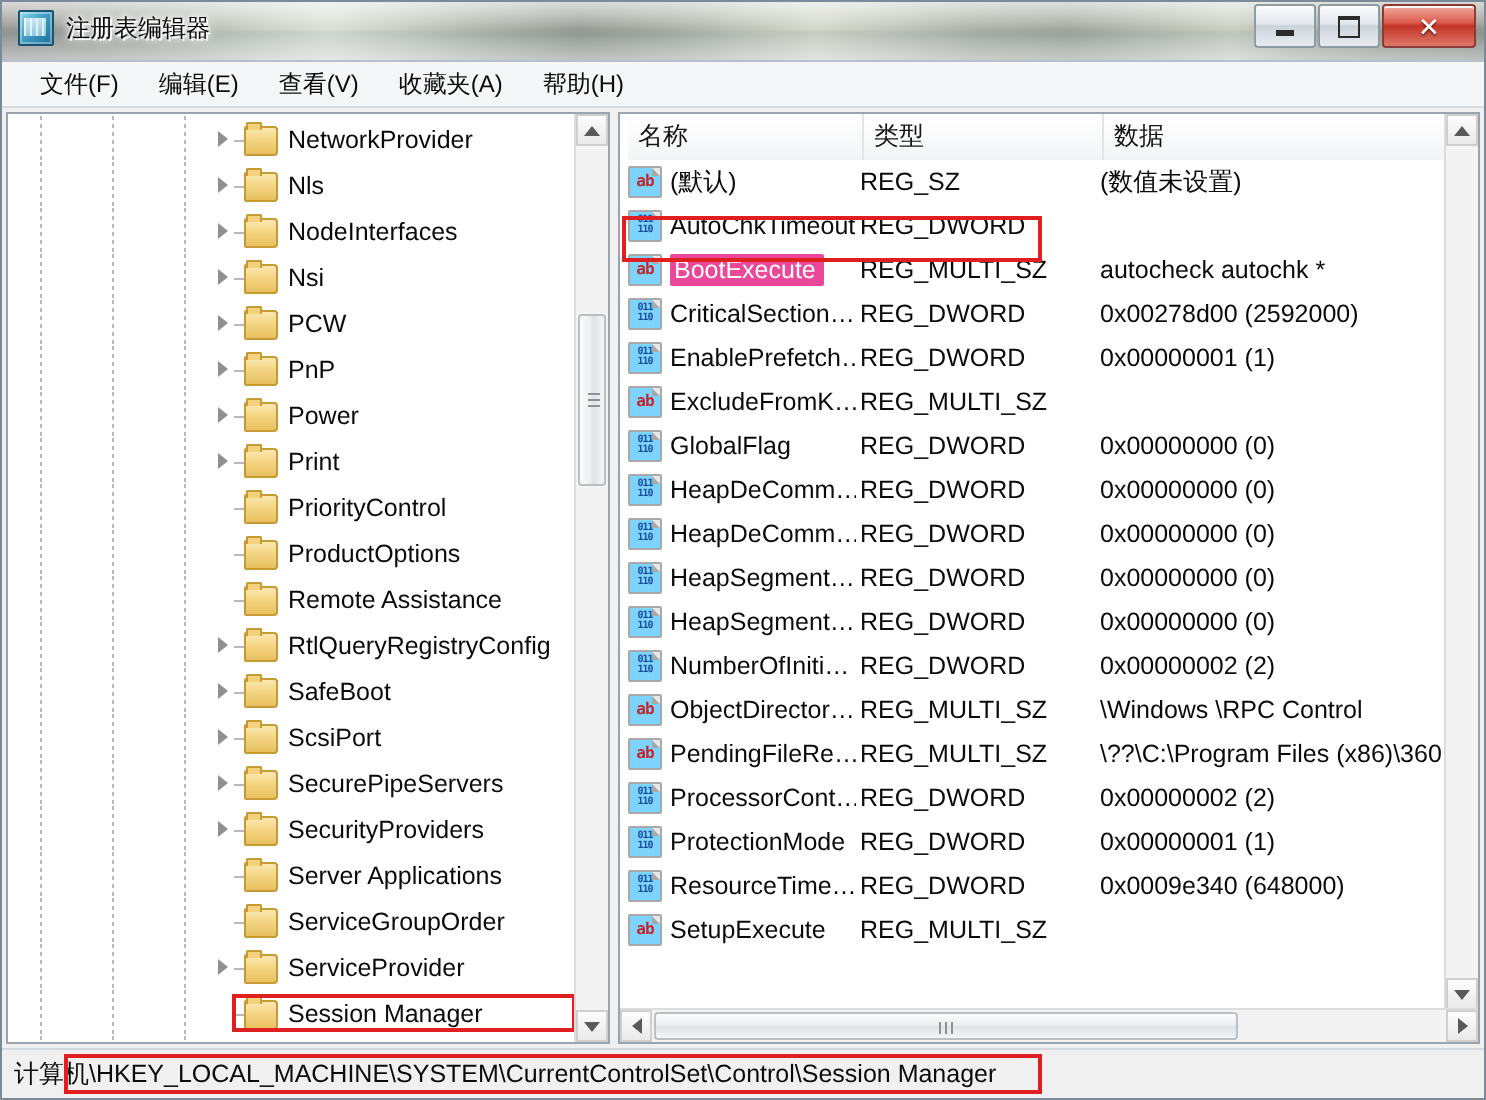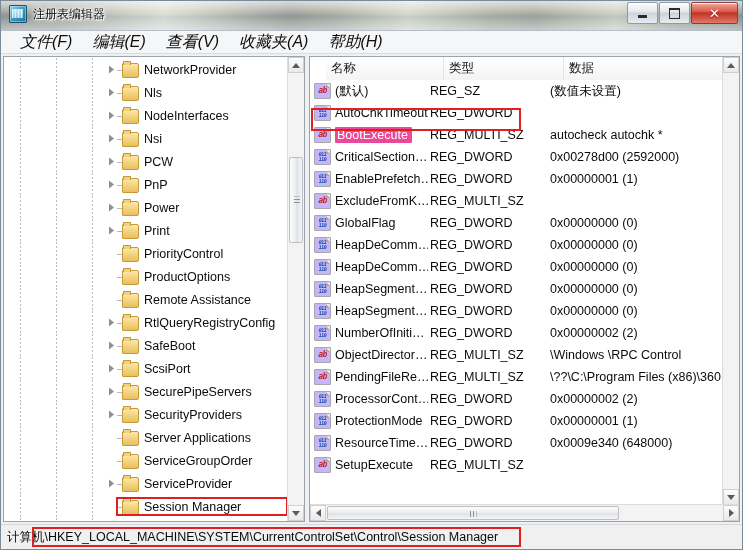--- a/index.html
+++ b/index.html
@@ -69,21 +69,21 @@
   .wb .max-glyph{display:block;width:9px;height:8px;border:1px solid #2b2b2b;border-top-width:2px;background:transparent;}
 
   
   .menubar{
     height:22px;flex:0 0 22px;
     background:#f5f6f7;
     border-bottom:1px solid #d9dde1;
     display:flex;align-items:center;padding-left:10px;gap:2px;
   }
   .menu-item{
-    padding:2px 9px;font-size:16px;color:#0c0c0c;cursor:default;white-space:nowrap;border-radius:2px;font-style:italic;
+    padding:2px 9px;font-size:12px;color:#0c0c0c;cursor:default;white-space:nowrap;border-radius:2px;
   }
 
   
   .content{flex:1 1 auto;display:flex;min-height:0;background:#f0f0f0;padding:0;}
   .pane{background:#fff;border:1px solid #9aa4ad;box-sizing:border-box;position:relative;overflow:hidden;}
   .tree-pane{width:302px;flex:0 0 302px;margin:2px 0 2px 2px;}
   .splitter{width:4px;flex:0 0 4px;background:#f0f0f0;cursor:col-resize;}
   .list-pane{flex:1 1 auto;margin:2px 2px 2px 0;}
 
   
@@ -176,39 +176,39 @@
     border:1px solid #bcbfc4;border-radius:2px;box-sizing:border-box;
   }
   .hthumb .grip{
     position:absolute;top:4px;left:50%;transform:translateX(-50%);
     width:7px;height:6px;
     background:repeating-linear-gradient(90deg,#8e9297 0 1px,transparent 1px 3px);
   }
 
   
   .list-header{
-    position:absolute;left:16px;top:0;right:16px;height:23px;
+    position:absolute;left:4px;top:0;right:16px;height:23px;
     background:linear-gradient(180deg,#ffffff,#f3f4f6);
     border-bottom:1px solid #d6d9dd;display:flex;align-items:center;
   }
   .col{
     font-size:12.5px;color:#141414;display:flex;align-items:center;padding-left:5px;
     border-right:1px solid #e2e4e7;box-sizing:border-box;height:100%;
   }
   .col.c-name{width:118px;}
   .col.c-type{width:120px;font-family:Liberation Serif, serif;}
   .col.c-data{flex:1 1 auto;border-right:none;}
   .list-body{position:absolute;left:0;top:23px;right:16px;bottom:16px;overflow:hidden;background:#fff;}
   .lrow{height:22px;display:flex;align-items:center;white-space:nowrap;}
   .cell{font-size:12.5px;color:#0b0b0b;box-sizing:border-box;overflow:hidden;}
   .cell.name{width:118px;display:flex;align-items:center;padding-left:4px;}
   .cell.type{width:120px;padding-left:2px;}
   .cell.data{flex:1 1 auto;padding-left:2px;}
   .vicon{width:15px;height:14px;flex:0 0 15px;margin-right:4px;position:relative;
-    background:#c4b5fd;border:1px solid #a8a8a8;border-radius:1px;overflow:hidden;font-style:italic;}
+    background:#7dd3fc;border:1px solid #a8a8a8;border-radius:1px;overflow:hidden;}
   .vicon:before{
     content:"";position:absolute;right:0;top:0;
     border-top:4px solid #e8e8e8;border-left:4px solid #a8a8a8;
   }
   .vicon .glyph{
     position:absolute;left:1px;top:1px;right:1px;bottom:1px;
     display:flex;align-items:center;justify-content:center;
     font-family:"DejaVu Sans Mono","Liberation Mono",monospace;
     font-weight:bold;line-height:1;
   }

